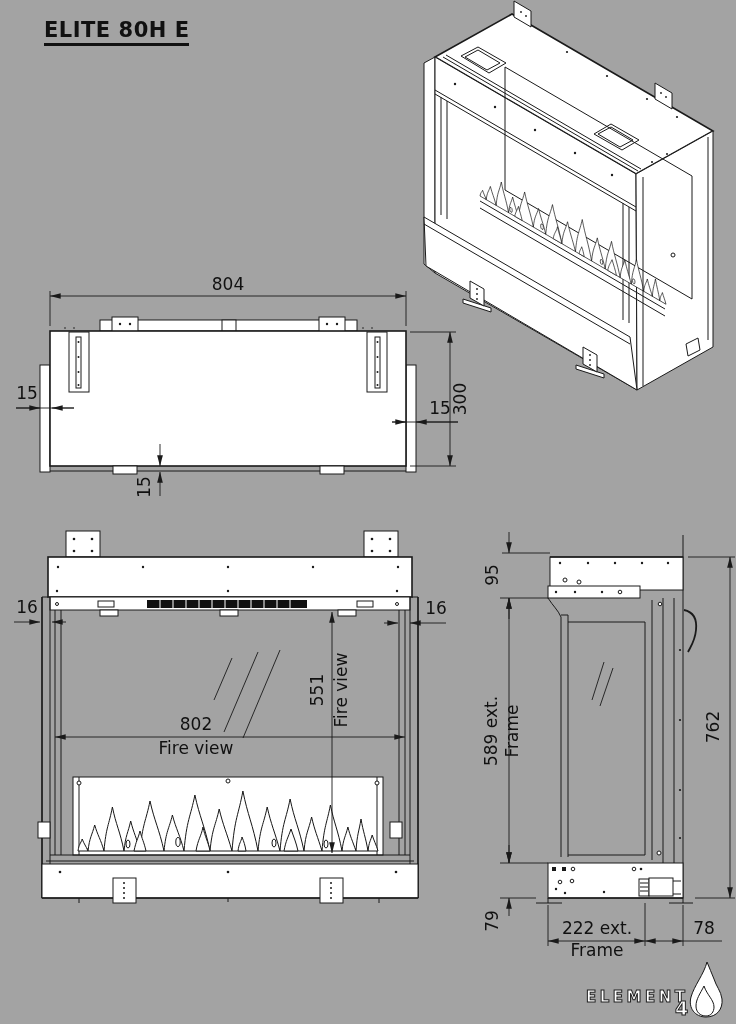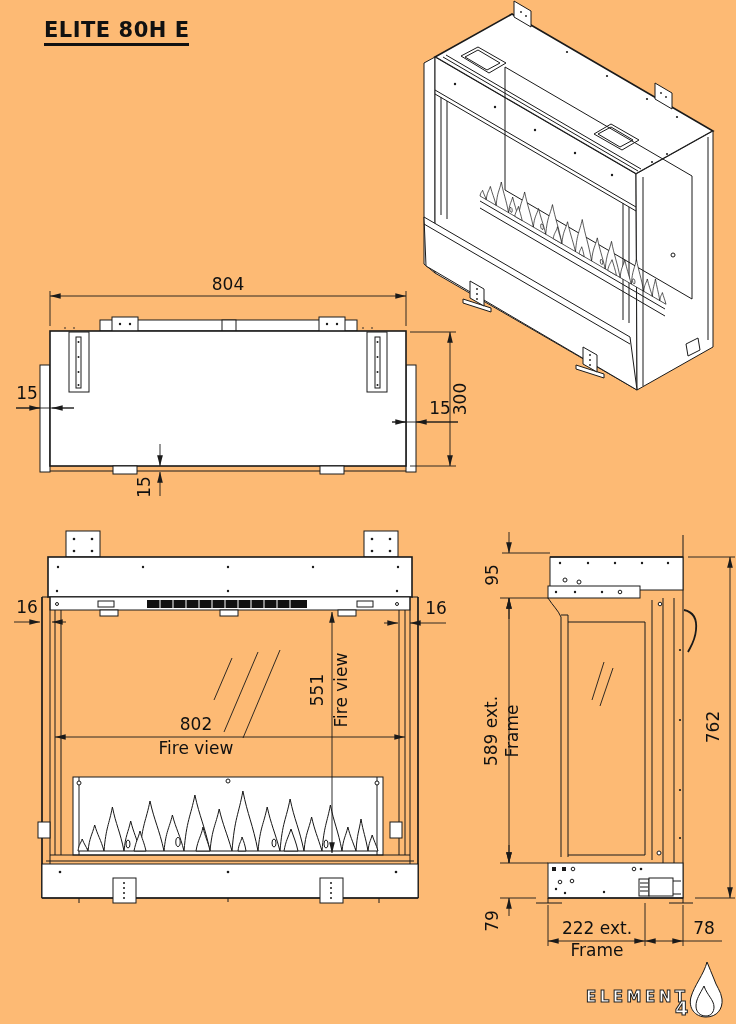--- a/index.html
+++ b/index.html
@@ -1,16 +1,16 @@
 <!DOCTYPE html>
 <html><head>
 <meta charset="utf-8">
 <style>
   html,body{margin:0;padding:0;background:#ffffff;}
-  .page{position:relative;width:736px;height:1024px;background:#fdba74;overflow:hidden;
+  .page{position:relative;width:736px;height:1024px;background:#a3a3a3;overflow:hidden;
         font-family:"DejaVu Sans",sans-serif;}
   .title{position:absolute;left:44px;top:18px;margin:0;font-size:21px;font-weight:bold;
          letter-spacing:.5px;color:#111;border-bottom:3px solid #111;padding-bottom:1px;}
   svg{position:absolute;left:0;top:0;}
   .ln{stroke:#1a1a1a;stroke-width:1;fill:none;}
   .lt{stroke:#1a1a1a;stroke-width:1.7;fill:none;}
   .fw{fill:#fff;stroke:#1a1a1a;stroke-width:1;}
   .fwt{fill:#fff;stroke:#1a1a1a;stroke-width:1.6;}
   .dim{stroke:#1a1a1a;stroke-width:.9;fill:none;}
   .dt{fill:#1a1a1a;stroke:none;}

